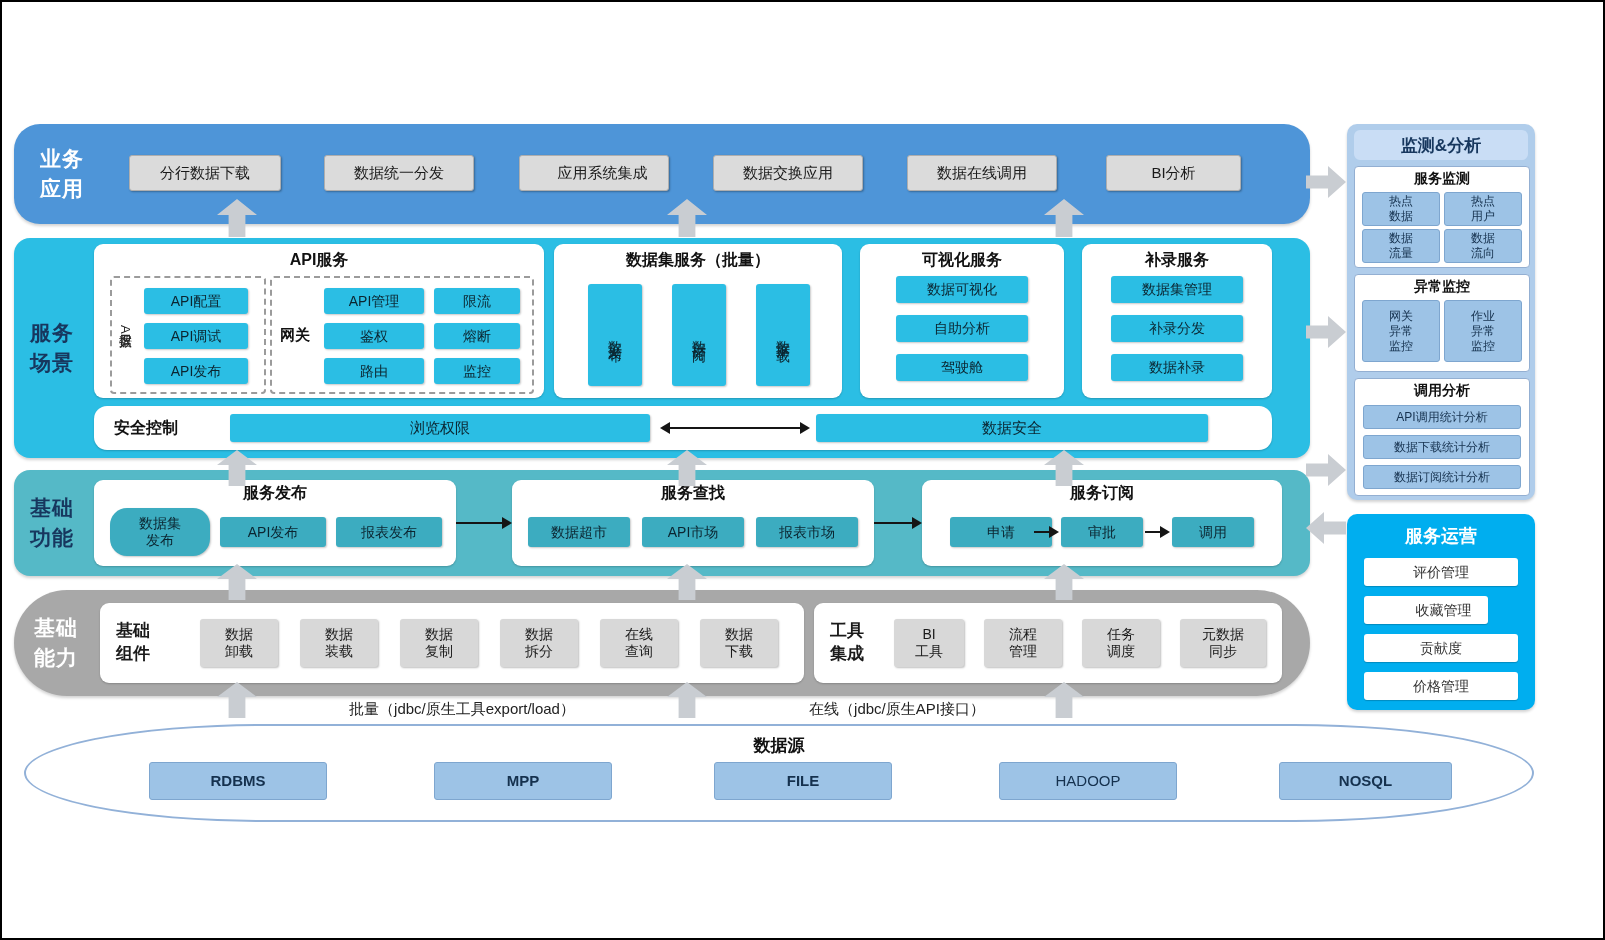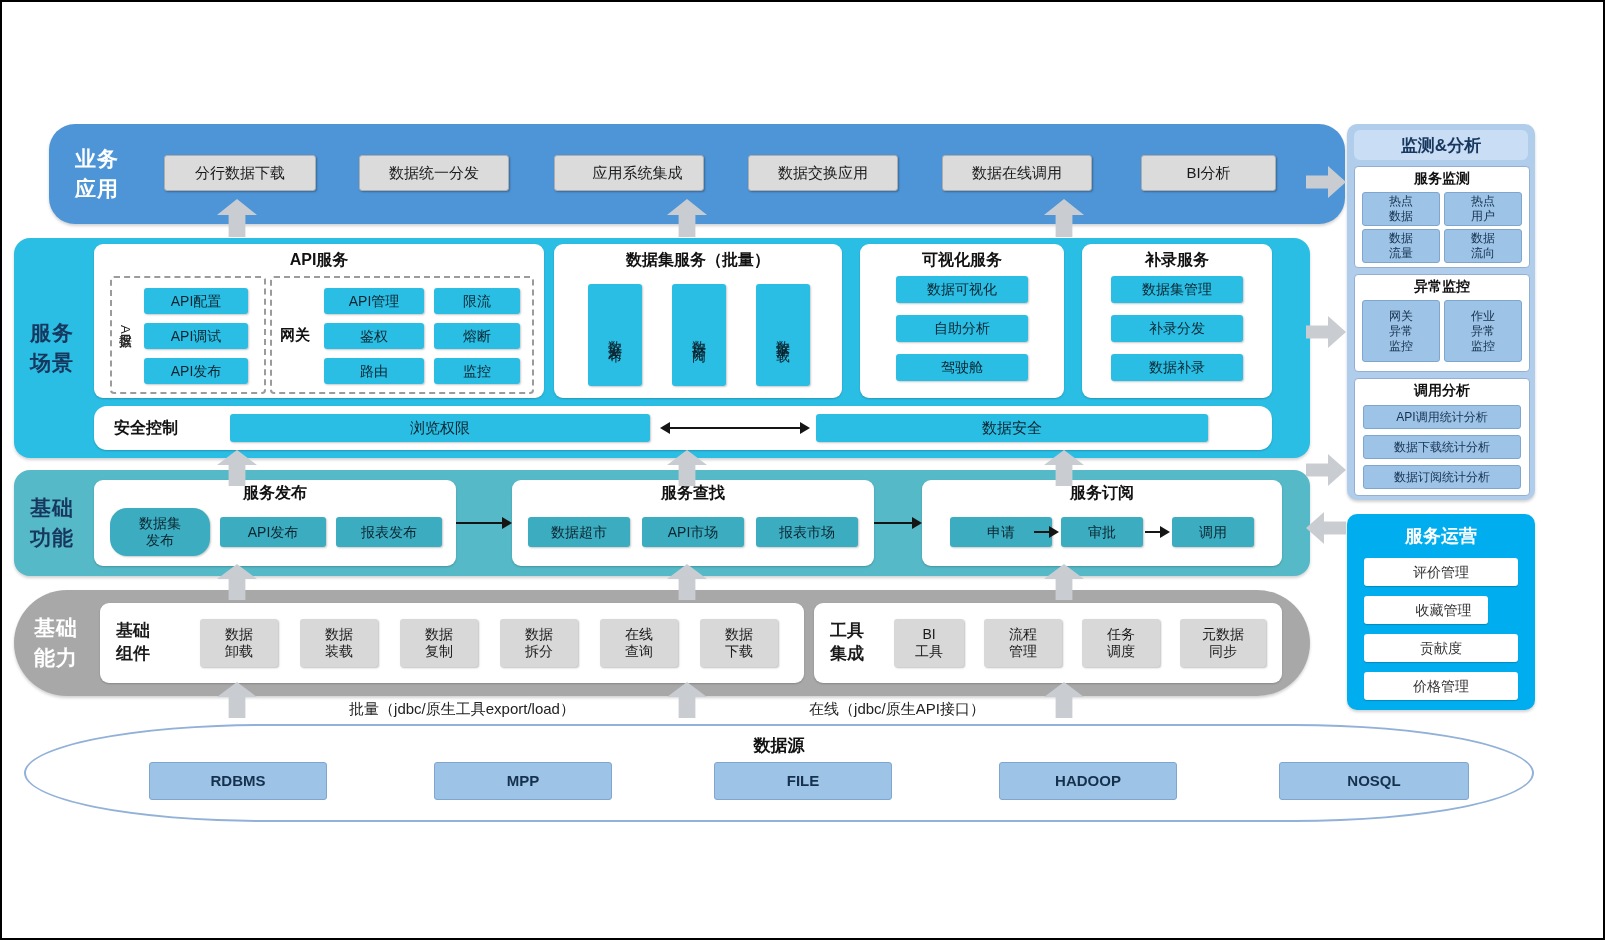--- a/index.html
+++ b/index.html
@@ -42,21 +42,21 @@
   .flow-label{position:absolute;font-size:15px;color:#222;text-align:center;}
   .ds{position:absolute;background:#fff;border:2px solid #92B1D8;border-radius:240px/49px;box-sizing:border-box;}
   .ds-title{position:absolute;left:0;right:0;top:8px;text-align:center;font-weight:bold;font-size:17px;color:#111;}
   .op-title{position:absolute;left:0;right:0;top:10px;text-align:center;font-weight:bold;font-size:18px;color:#fff;}
 </style>
 </head>
 <body>
 
 <div class="canvas">
 
-  <div class="layer l-business" style="left:12px;top:122px;width:1296px;height:100px;margin-left:35px;">
+  <div class="layer l-business" style="left:12px;top:122px;width:1296px;height:100px;">
     <div class="layer-label lbl-white" style="left:26px;">业务
 应用</div>
     <div class="btn btn-gray" style="left:115px;top:31px;width:152px;height:36px;">分行数据下载</div>
     <div class="btn btn-gray" style="left:310px;top:31px;width:150px;height:36px;">数据统一分发</div>
     <div class="btn btn-gray" style="left:505px;top:31px;width:150px;height:36px;padding-left:17px;">应用系统集成</div>
     <div class="btn btn-gray" style="left:699px;top:31px;width:150px;height:36px;">数据交换应用</div>
     <div class="btn btn-gray" style="left:893px;top:31px;width:150px;height:36px;">数据在线调用</div>
     <div class="btn btn-gray" style="left:1092px;top:31px;width:135px;height:36px;">BI分析</div>
   </div>
 
@@ -212,22 +212,22 @@
   <div class="arrow-up" style="left:665px;top:680px;width:40px;height:36px;"></div>
   <div class="arrow-up" style="left:1042px;top:680px;width:40px;height:36px;"></div>
   <div class="flow-label" style="left:280px;top:698px;width:360px;">批量（jdbc/原生工具export/load）</div>
   <div class="flow-label" style="left:755px;top:698px;width:280px;">在线（jdbc/原生API接口）</div>
 
   <div class="ds" style="left:22px;top:722px;width:1510px;height:98px;">
     <div class="ds-title">数据源</div>
     <div class="btn btn-blue" style="left:123px;top:36px;width:178px;height:38px;font-size:15px;font-weight:bold;">RDBMS</div>
     <div class="btn btn-blue" style="left:408px;top:36px;width:178px;height:38px;font-size:15px;font-weight:bold;">MPP</div>
     <div class="btn btn-blue" style="left:688px;top:36px;width:178px;height:38px;font-size:15px;font-weight:bold;">FILE</div>
-    <div class="btn btn-blue" style="left:973px;top:36px;width:178px;height:38px;font-size:15px;font-weight:bold;">HADOOP</div>
-    <div class="btn btn-blue" style="left:1253px;top:36px;width:190px;height:38px;font-size:15px;font-weight:bold;">NOSQL</div>
+    <div class="btn btn-blue" style="left:973px;top:36px;width:178px;height:38px;font-size:15px;font-weight:normal;">HADOOP</div>
+    <div class="btn btn-blue" style="left:1253px;top:36px;width:173px;height:38px;font-size:15px;font-weight:bold;">NOSQL</div>
   </div>
 
   <div class="arrow-right" style="left:1304px;top:164px;width:40px;height:32px;"></div>
   <div class="arrow-right" style="left:1304px;top:314px;width:40px;height:32px;"></div>
   <div class="arrow-right" style="left:1304px;top:452px;width:40px;height:32px;"></div>
   <div class="arrow-left" style="left:1304px;top:510px;width:40px;height:32px;"></div>
 
   <div class="panel p-monitor" style="left:1345px;top:122px;width:188px;height:376px;">
     <div class="panel-header" style="left:7px;top:6px;width:174px;height:30px;">监测&amp;分析</div>
 

